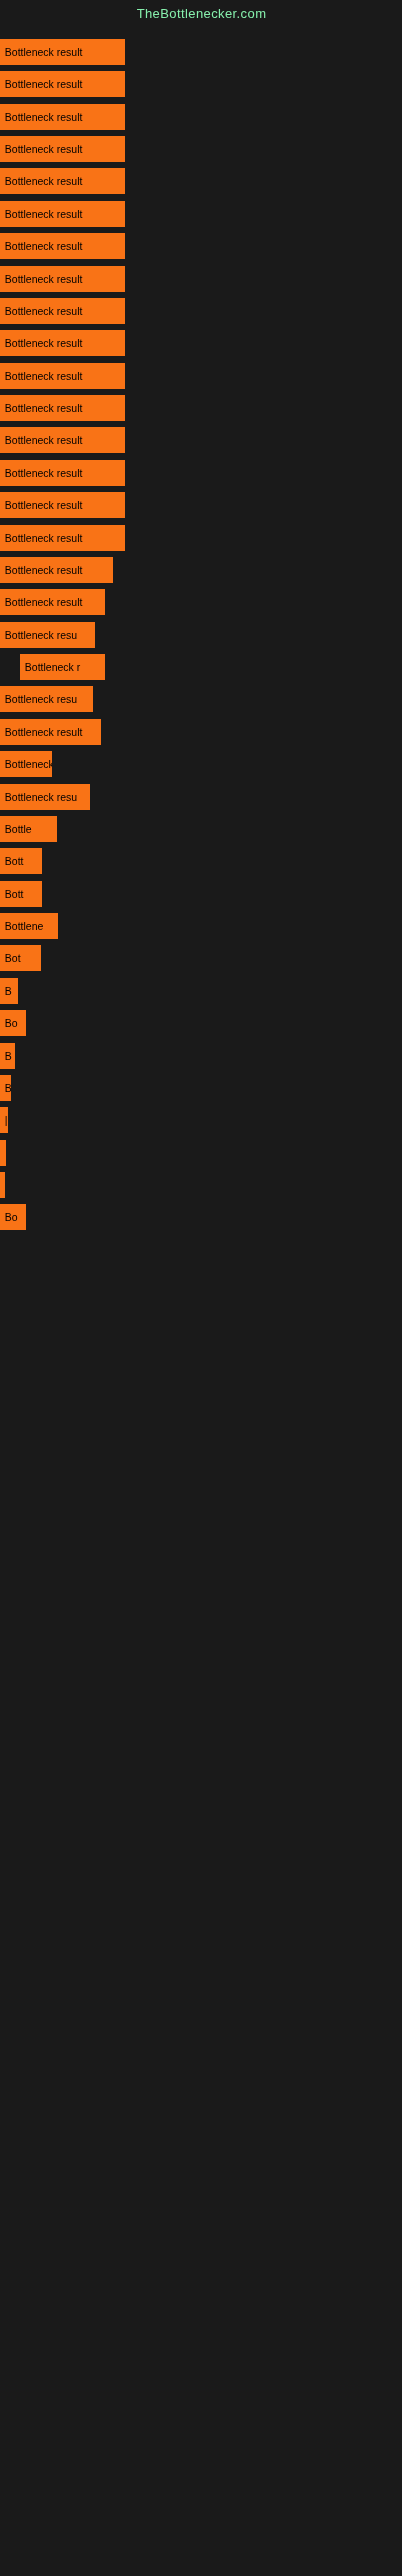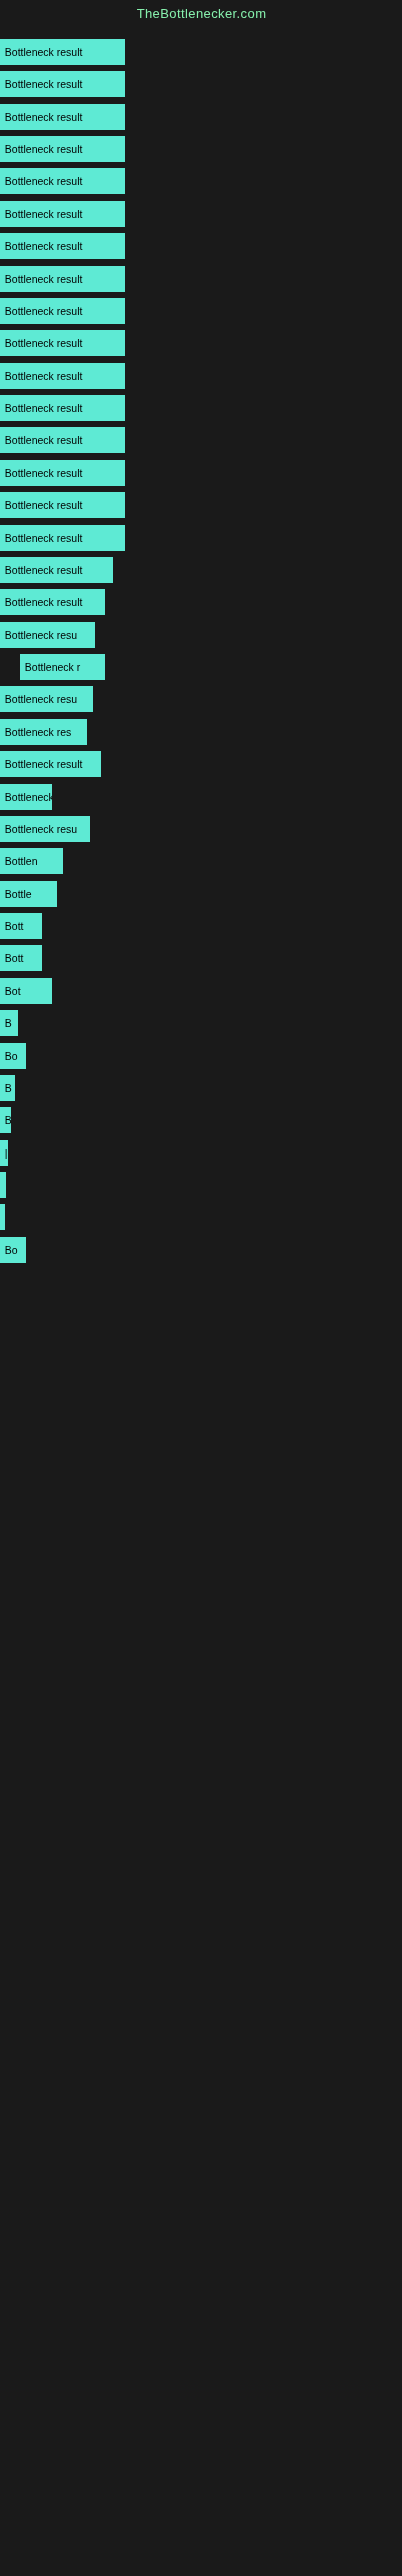--- a/index.html
+++ b/index.html
@@ -29,21 +29,21 @@
     }
 
     .bar-row {
       display: flex;
       align-items: center;
       margin-bottom: 0px;
       padding: 3.2px 0;
     }
 
     .bar {
-      background-color: #5eead4;
+      background-color: #f97316;
       height: 26px;
       display: flex;
       align-items: center;
       padding-left: 4.8px;
       color: #000;
       font-size: 10.5px;
       font-weight: normal;
       white-space: nowrap;
       overflow: hidden;
     }
@@ -111,45 +111,42 @@
     <div class="bar-row">
       <div class="bar" style="width: 95px;">Bottleneck resu</div>
     </div>
     <div class="bar-row">
       <div class="bar" style="width: 85px; margin-left: 20px;">Bottleneck r</div>
     </div>
     <div class="bar-row">
       <div class="bar" style="width: 93px;">Bottleneck resu</div>
     </div>
     <div class="bar-row">
-      <div class="bar" style="width: 87px;">Bottleneck res</div>
-    </div>
-    <div class="bar-row">
       <div class="bar" style="width: 101px;">Bottleneck result</div>
     </div>
     <div class="bar-row">
       <div class="bar" style="width: 52px;">Bottleneck</div>
     </div>
     <div class="bar-row">
       <div class="bar" style="width: 90px;">Bottleneck resu</div>
-    </div>
-    <div class="bar-row">
-      <div class="bar" style="width: 63px;">Bottlen</div>
     </div>
     <div class="bar-row">
       <div class="bar" style="width: 57px;">Bottle</div>
     </div>
     <div class="bar-row">
       <div class="bar" style="width: 42px;">Bott</div>
     </div>
     <div class="bar-row">
       <div class="bar" style="width: 42px;">Bott</div>
     </div>
     <div class="bar-row">
-      <div class="bar" style="width: 52px;">Bot</div>
+      <div class="bar" style="width: 58px;">Bottlene</div>
+    </div>
+    <div class="bar-row">
+      <div class="bar" style="width: 41px;">Bot</div>
     </div>
     <div class="bar-row">
       <div class="bar" style="width: 17.7px;">B</div>
     </div>
     <div class="bar-row">
       <div class="bar" style="width: 26px;">Bo</div>
     </div>
     <div class="bar-row">
       <div class="bar" style="width: 14.5px;">B</div>
     </div>

